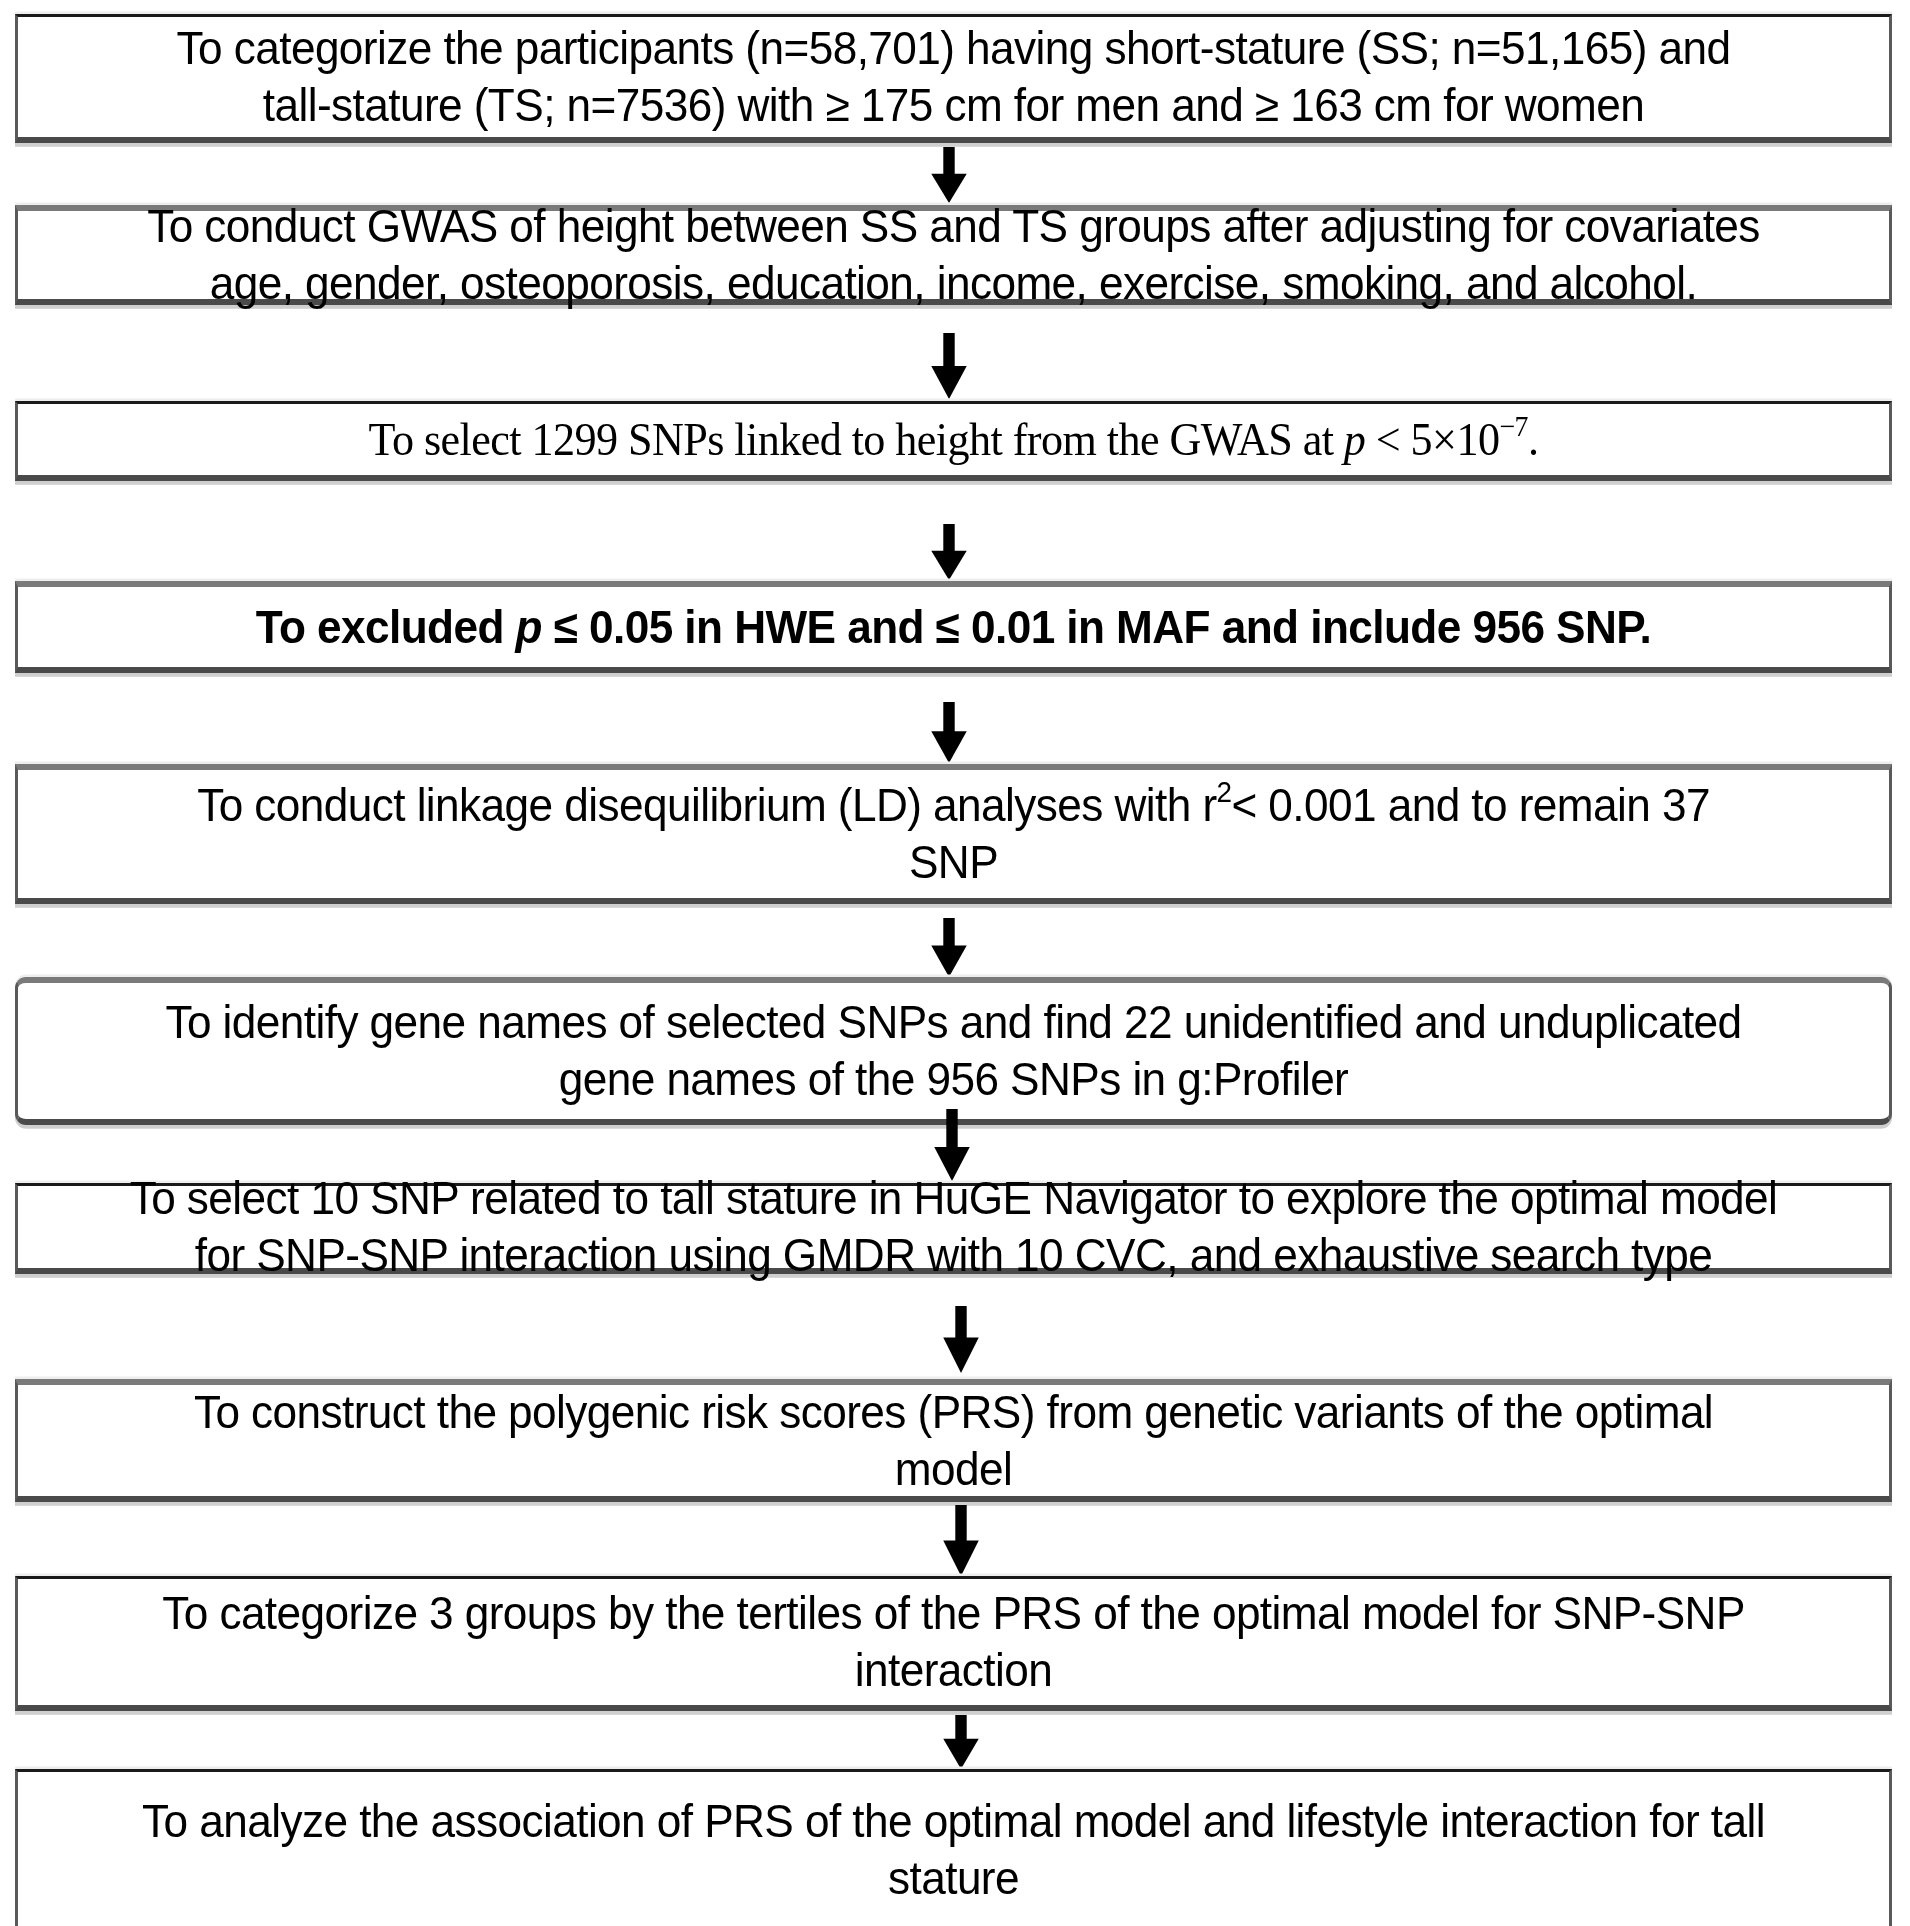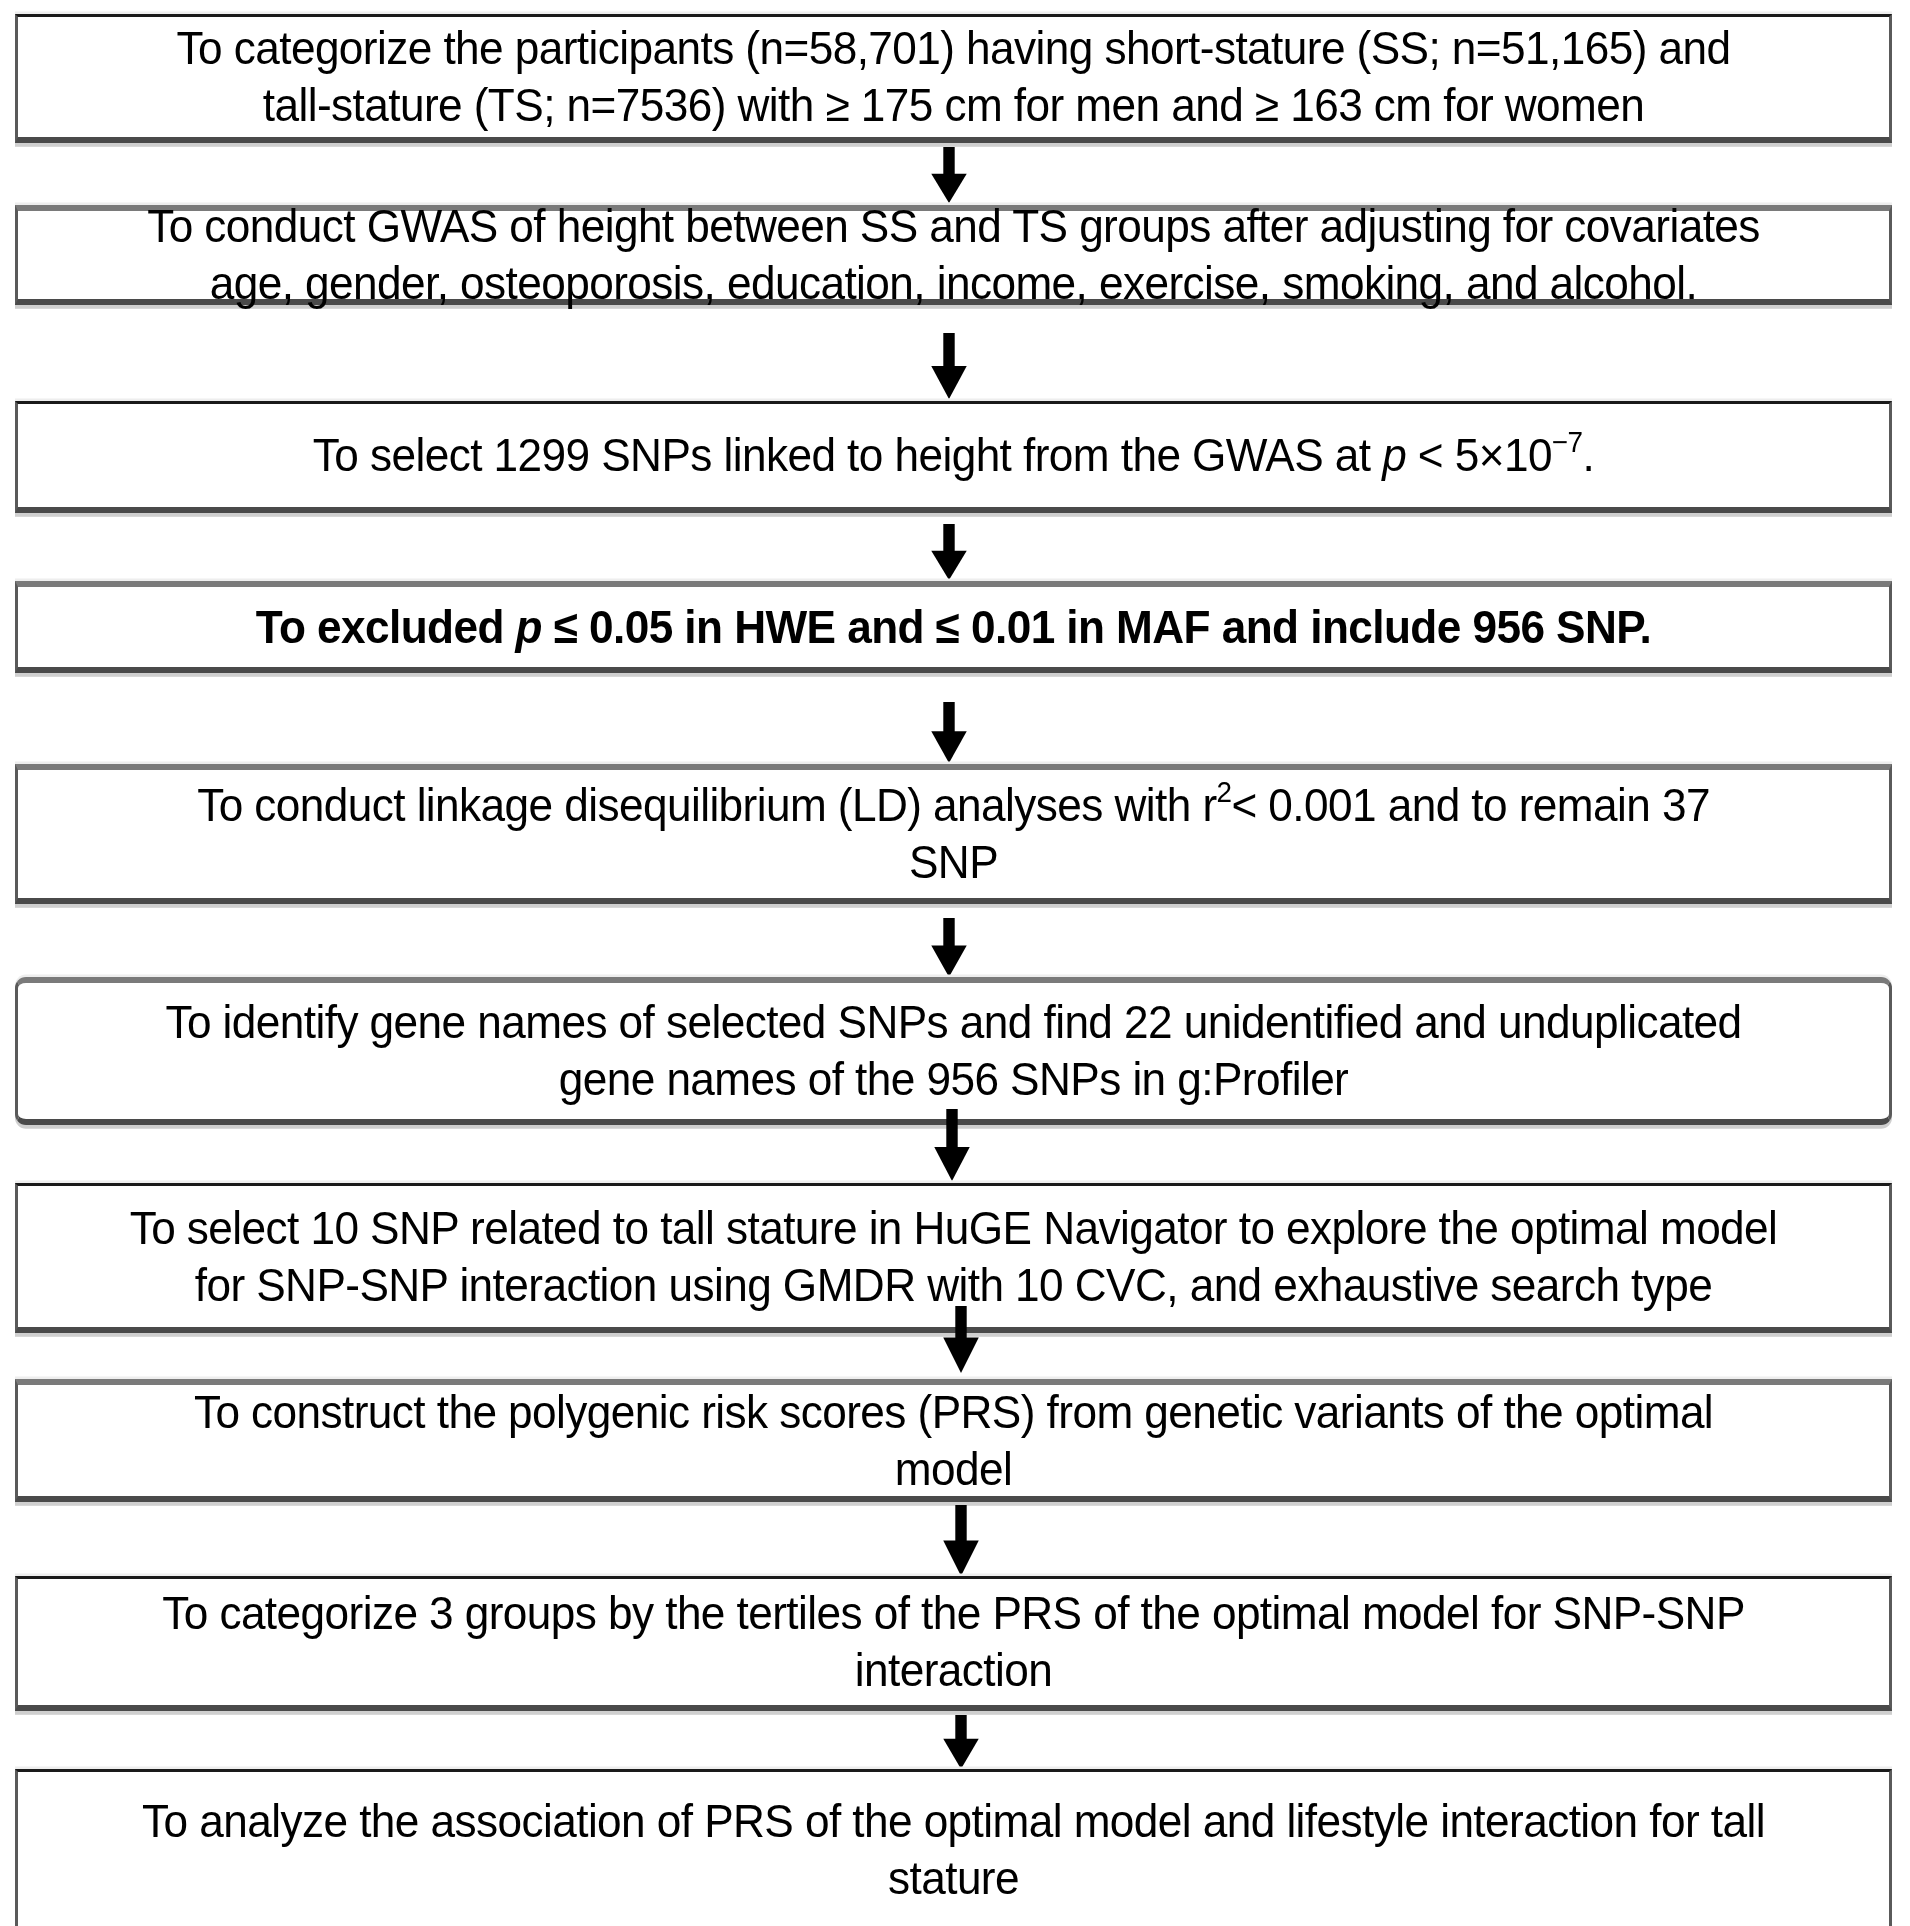--- a/index.html
+++ b/index.html
@@ -47,21 +47,21 @@
 <span>age, gender, osteoporosis, education, income, exercise, smoking, and alcohol.</span></div>
 </div>
 
 <div class="arrow" style="left:949px;top:333px;height:66px;">
   <svg viewBox="0 0 60 104" preserveAspectRatio="none">
       <rect x="21" y="0" width="18" height="54" fill="#000"></rect>
       <polygon points="2,52 58,52 30,104" fill="#000"></polygon>
     </svg>
 </div>
 
-<div class="box" style="top:401px;height:112px;">
+<div class="box" style="top:401px;height:80px;font-family:Liberation Serif, serif;">
   <div class="box-text"><span>To select 1299 SNPs linked to height from the GWAS at </span><i>p</i><span> &lt; 5×10</span><sup>−7</sup><span>.</span></div>
 </div>
 
 <div class="arrow" style="left:949px;top:524px;height:56px;">
   <svg viewBox="0 0 60 88" preserveAspectRatio="none">
       <rect x="21" y="0" width="18" height="44" fill="#000"></rect>
       <polygon points="2,42 58,42 30,88" fill="#000"></polygon>
     </svg>
 </div>
 
@@ -93,21 +93,21 @@
 <span>gene names of the 956 SNPs in g:Profiler</span></div>
 </div>
 
 <div class="arrow" style="left:952px;top:1109px;height:72px;">
   <svg viewBox="0 0 60 114" preserveAspectRatio="none">
       <rect x="21" y="0" width="18" height="62" fill="#000"></rect>
       <polygon points="2,60 58,60 30,114" fill="#000"></polygon>
     </svg>
 </div>
 
-<div class="box" style="top:1183px;height:150px;">
+<div class="box" style="top:1183px;height:91px;">
   <div class="box-text"><span>To select 10 SNP related to tall stature in HuGE Navigator to explore the optimal model</span>
 <span>for SNP-SNP interaction using GMDR with 10 CVC, and exhaustive search type</span></div>
 </div>
 
 <div class="arrow" style="left:961px;top:1306px;height:67px;">
   <svg viewBox="0 0 60 106" preserveAspectRatio="none">
       <rect x="21" y="0" width="18" height="52" fill="#000"></rect>
       <polygon points="2,50 58,50 30,106" fill="#000"></polygon>
     </svg>
 </div>

